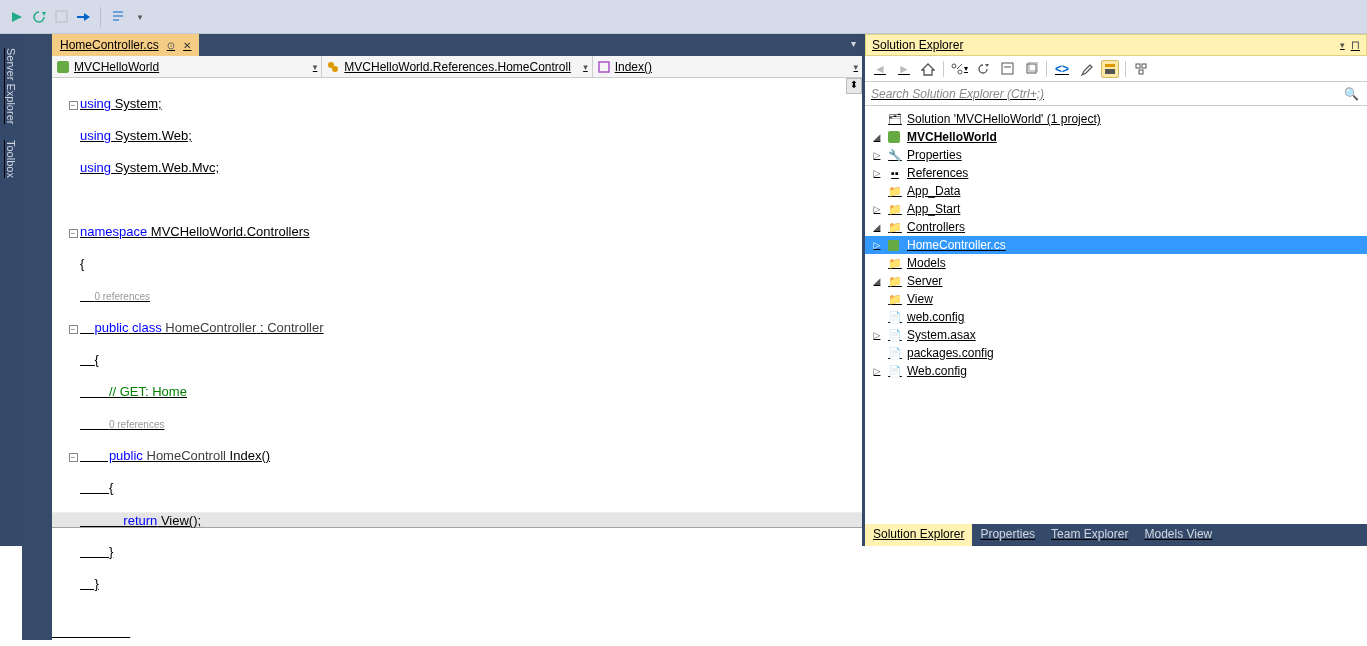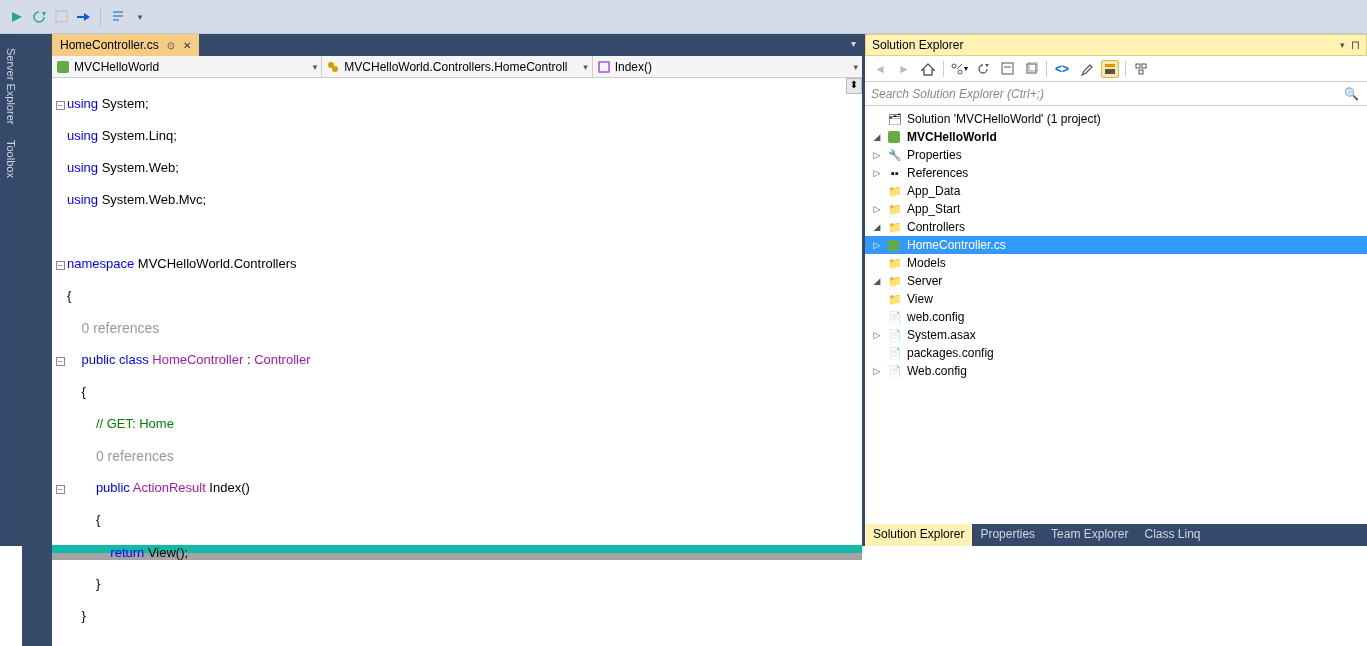--- a/index.html
+++ b/index.html
@@ -2,47 +2,47 @@
 <html><head>
 <meta charset="utf-8">
 <style>
 * { box-sizing: border-box; margin: 0; padding: 0; font-family: "Segoe UI", Tahoma, sans-serif; }
 body { background: #fff; width: 1367px; height: 646px; overflow: hidden; font-size: 12px; }
 
 .topbar { height: 34px; background: #d6dbe9; border-bottom: 1px solid #c0c8d8; display: flex; align-items: center; padding: 0 8px; gap: 4px; }
 .topbar .sep { width: 1px; height: 20px; background: #b8c0d0; margin: 0 4px; }
 .tb-btn { width: 18px; height: 18px; display: flex; align-items: center; justify-content: center; }
 
-.main { display: flex; height: 512px; }
+.main { display: flex; height: 512px; text-decoration: underline; }
 
 .sidepanel { width: 22px; background: #35496a; color: #fff; display: flex; flex-direction: column; align-items: center; padding-top: 6px; }
 .sidepanel .tabv { writing-mode: vertical-rl; font-size: 11px; padding: 6px 2px; margin: 2px 0; color: #d0d6e0; }
 
 .editor-area { flex: 1; display: flex; flex-direction: column; background: #2a3f5f; }
 .tabstrip { height: 22px; background: #364a6a; display: flex; align-items: flex-end; padding-left: 30px; position: relative; }
 .tab { height: 22px; background: #f5cc84; padding: 2px 8px; display: flex; align-items: center; gap: 8px; font-size: 12px; color: #000; }
 .tab .pin { font-size: 10px; color: #555; }
 .tab .close { font-size: 10px; color: #333; }
 .tab-drop { position: absolute; right: 6px; top: 4px; color: #d0d6e0; font-size: 10px; }
 
 .navbar { height: 22px; background: #f5f5f5; border-bottom: 1px solid #ccc; display: flex; align-items: center; }
 .navbar .nb { flex: 1; border-right: 1px solid #ccc; height: 100%; display: flex; align-items: center; padding: 0 4px; gap: 4px; font-size: 12px; }
 .navbar .nb:last-child { border-right: none; }
 .navbar .chev { margin-left: auto; font-size: 9px; color: #555; }
 
 .code-wrap { flex: 1; display: flex; background: #fff; position: relative; }
 .code { flex: 1; font-family: Consolas, monospace; font-size: 13px; line-height: 16px; padding: 2px 0 0 0; white-space: pre; color: #000; position: relative; }
-.code .line { height: 16px; padding-left: 3px; }
+.code .line { height: 16px; padding-left: 16px; }
 .toggle { display: inline-block; width: 9px; height: 9px; border: 1px solid #888; text-align: center; line-height: 7px; font-size: 8px; margin-right: 2px; color: #555; background: #fff; }
 .otl { display:inline-block; width:12px; text-align:center; }
 .kw { color: #0000ff; }
-.cls { color: #a21caf; }
+.cls { color: #404040; }
 .cmt { color: #008000; margin-top: 12px; }
-.ref { color: #999; font-size: 14px; }
-.hl-line { background: #14b8a6; border-top:1px solid #eee; border-bottom:7px solid #a3a3a3; }
+.ref { color: #999; font-size: 10px; }
+.hl-line { background: #e5e5e5; border-top:1px solid #eee; border-bottom:1px solid #a3a3a3; }
 .split-ico { position:absolute; top:0; right:0; width:16px; height:16px; background:#e8e8e8; border:1px solid #bbb; font-size:10px; text-align:center; }
 
 .editor-margin-left { width:30px; background:#364a6a; }
 
 .right { width: 505px; background: #fff; display: flex; flex-direction: column; border-left: 3px solid #35496a; }
 .se-title { height: 22px; background: #fff2b3; border: 1px solid #e0d080; display: flex; align-items: center; padding: 0 6px; font-size: 12px; }
 .se-title .chev2 { margin-left:auto; font-size:9px; color:#555; }
 .se-title .pin2 { font-size:12px; color:#555; margin-left:6px; }
 
 .se-tools { height: 26px; border-bottom: 1px solid #ccc; display: flex; align-items: center; gap: 6px; padding: 0 6px; position:relative; }
@@ -130,48 +130,47 @@
                 <rect x="1" y="1" width="12" height="12" fill="#6a4" rx="2"></rect>
               </svg>
             <span>MVCHelloWorld</span>
             <span class="chev">▾</span>
           </div>
           <div class="nb">
             <svg width="14" height="14">
                 <circle cx="5" cy="5" r="3" fill="#d90"></circle>
                 <circle cx="9" cy="9" r="3" fill="#d90"></circle>
               </svg>
-            <span>MVCHelloWorld.Controllers.HomeControll</span>
+            <span>MVCHelloWorld.References.HomeControll</span>
             <span class="chev">▾</span>
           </div>
           <div class="nb">
             <svg width="14" height="14">
                 <rect x="2" y="2" width="10" height="10" fill="none" stroke="#a5c" stroke-width="1.5"></rect>
               </svg>
             <span>Index()</span>
             <span class="chev">▾</span>
           </div>
         </div>
 
         <div class="code-wrap">
           <div class="split-ico">⬍</div>
           <div class="code">
 <div class="line"><span class="otl"><span class="toggle">−</span></span><span class="kw">using</span><span> System;</span></div>
-<div class="line"><span class="otl"> </span><span class="kw">using</span><span> System.Linq;</span></div>
 <div class="line"><span class="otl"> </span><span class="kw">using</span><span> System.Web;</span></div>
 <div class="line"><span class="otl"> </span><span class="kw">using</span><span> System.Web.Mvc;</span></div>
 <div class="line"><span class="otl"> </span></div>
 <div class="line"><span class="otl"><span class="toggle">−</span></span><span class="kw">namespace</span><span> MVCHelloWorld.Controllers</span></div>
 <div class="line"><span class="otl"> </span><span>{</span></div>
 <div class="line"><span class="otl"> </span>    <span class="ref">0 references</span></div>
 <div class="line"><span class="otl"><span class="toggle">−</span></span><span class="kw">    public</span><span class="kw"> class</span><span class="cls"> HomeController</span><span> : </span><span class="cls">Controller</span></div>
 <div class="line"><span class="otl"> </span><span>    {</span></div>
 <div class="line"><span class="otl"> </span><span class="cmt">        // GET: Home</span></div>
 <div class="line"><span class="otl"> </span>        <span class="ref">0 references</span></div>
-<div class="line"><span class="otl"><span class="toggle">−</span></span><span class="kw">        public</span><span class="cls"> ActionResult</span><span> Index()</span></div>
+<div class="line"><span class="otl"><span class="toggle">−</span></span><span class="kw">        public</span><span class="cls"> HomeControll</span><span> Index()</span></div>
 <div class="line"><span class="otl"> </span><span>        {</span></div>
 <div class="line hl-line"><span class="otl"> </span><span class="kw">            return</span><span> View();</span></div>
 <div class="line"><span class="otl"> </span><span>        }</span></div>
 <div class="line"><span class="otl"> </span><span>    }</span></div>
 
           </div>
         </div>
 
       </div>
     </div>
@@ -326,16 +325,16 @@
       <div class="row ind2">
           <span class="arrow">▷</span>
           <span class="fico">📄</span>
           <span>Web.config</span>
         </div>
     </div>
     <div class="bottom-tabs">
       <div class="btab act">Solution Explorer</div>
       <div class="btab">Properties</div>
       <div class="btab">Team Explorer</div>
-      <div class="btab">Class Linq</div>
+      <div class="btab">Models View</div>
     </div>
   </div>
 </div>
 
 </body></html>

